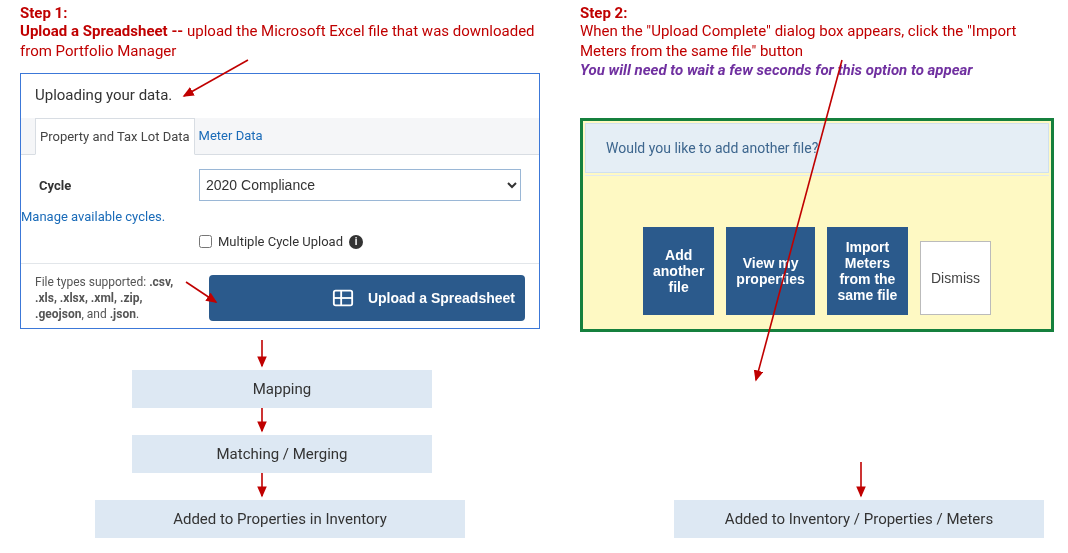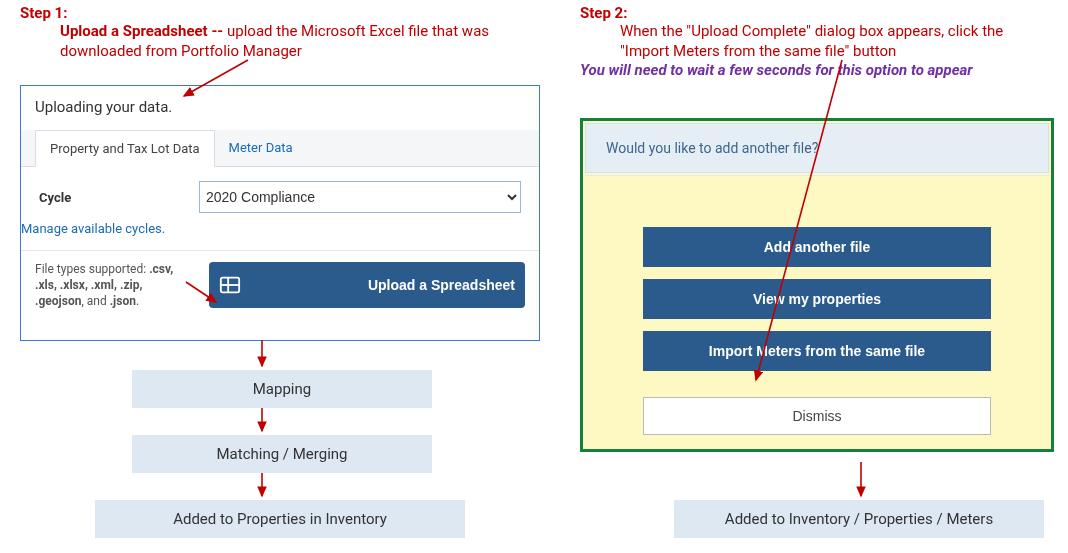--- a/index.html
+++ b/index.html
@@ -7,56 +7,56 @@
     font-family: -apple-system, BlinkMacSystemFont, "Segoe UI", Roboto, Arial, sans-serif;
     font-size: 14px;
     color: #333;
     background: #fff;
     width: 1068px;
     height: 553px;
     position: relative;
   }
   .step-header { position: absolute; }
   .step-label { color: #c00000; font-weight: bold; font-size: 15px; }
-  .step-text { color: #c00000; font-size: 15px; line-height: 1.3; margin-left: 40px; }
+  .step-text { color: #c00000; font-size: 15px; line-height: 1.3; }
   .step-text .bold { font-weight: bold; }
   .step-note { color: #7030a0; font-style: italic; font-weight: bold; font-size: 15px; }
 
   
   .step1-header { left: 20px; top: 4px; width: 520px; }
 
   .panel1 {
-    position: absolute; left: 20px; top: 85px; width: 520px;
+    position: absolute; left: 20px; top: 73px; width: 520px;
     border: 1px solid #3c78d8; background: #fff; padding: 0;
     overflow: hidden; height: 256px;
   }
   .panel1-title { font-size: 15px; padding: 12px 14px 14px; color: #333; }
   .tabs { display: flex; border-bottom: 1px solid #d8dde3; background: #f5f6f8; padding-left: 14px; gap: 0; }
-  .tab { padding: 10px 14px; font-size: 13px; color: #666; cursor: pointer; }
+  .tab { padding: 10px 4px; font-size: 13px; color: #666; cursor: pointer; }
   .tab.active { background: #fff; border: 1px solid #d8dde3; border-bottom: 1px solid #fff; margin-bottom: -1px; color: #444; }
   .tab.inactive { color: #1a6bb8; }
   .form-row { display: flex; align-items: center; padding: 14px 18px 4px; gap: 20px; }
   .form-label { width: 140px; font-weight: bold; font-size: 13px; }
   .select-wrap { flex: 1; }
   select {
     width: 100%; padding: 6px 2px; border: 1px solid #9ab7d6; background: #fff;
     font-size: 14px; color: #333;
   }
   .link { color: #1a6bb8; font-size: 13px; text-decoration: none; }
   .manage-link { display: inline-block; margin-top: 4px; }
   .mcu-row { margin-left: 178px; margin-top: 10px; display: flex; align-items: center; gap: 6px; font-size: 13px; }
   .info-icon { display: inline-block; width: 14px; height: 14px; border-radius: 50%; background: #333; color: #fff; text-align: center; line-height: 14px; font-size: 10px; font-weight: bold; font-style: normal; }
 
   .upload-row { display: flex; align-items: center; border-top: 1px solid #e2e6ea; margin-top: 14px; padding: 10px 14px 0; gap: 24px; }
   .filetypes { font-size: 12px; color: #555; width: 150px; line-height: 1.35; }
   .filetypes b { font-weight: bold; }
   .upload-btn {
     flex: 1; background: #2b5a8c; color: #fff; border: none; border-radius: 4px;
     padding: 12px 10px; font-weight: bold; font-size: 14px; display: flex;
-    align-items: center; justify-content: space-between; gap: 14px; cursor: pointer;
+    align-items: center; justify-content: flex-end; gap: 14px; cursor: pointer;
   }
   .upload-btn svg { width: 22px; height: 22px; flex-shrink: 0; }
 
   .flow-box {
     position: absolute; width: 300px; left: 132px; background: #dde8f3;
     text-align: center; padding: 10px; font-size: 15px; color: #333;
   }
   .flow-mapping { top: 370px; }
   .flow-matching { top: 435px; }
   .flow-added1 { top: 500px; left: 95px; width: 370px; }
@@ -67,21 +67,21 @@
   .panel2 {
     position: absolute; left: 580px; top: 118px; width: 474px;
     border: 3px solid #15803d; background: #fef9c3; padding: 0 0 14px 0;
   }
   .panel2-title {
     background: #e5eef5; padding: 16px 20px; color: #3d668e;
     font-size: 14px; margin: 2px;
     border: 1px solid #cfe0ef;
   }
   .gap2 { height: 46px; border-top: 1px solid #e1e9f0; margin: 2px 2px 0; }
-  .btn-stack { padding: 0 60px; display: flex; flex-direction: column; gap: 12px; margin-top: 6px; }
+  .btn-stack { padding: 0 60px; display: flex; flex-direction: row; gap: 12px; margin-top: 6px; }
   .blue-btn {
     background: #2b5a8c; color: #fff; border: none;
     padding: 12px 10px; font-size: 14px; font-weight: 600; cursor: pointer;
   }
   .dismiss-btn {
     background: #fff; border: 1px solid #bbb; color: #444;
     padding: 10px; font-size: 14px; cursor: pointer; margin-top: 14px;
   }
 
   .flow-added2 { position: absolute; left: 674px; top: 500px; width: 370px; background: #dde8f3; text-align: center; padding: 10px; font-size: 15px; }
@@ -107,20 +107,25 @@
   </div>
   <div class="form-row">
     <div class="form-label">Cycle</div>
     <div class="select-wrap">
       <select>
         <option>2020 Compliance</option>
       </select>
     </div>
   </div>
   <a href="#" class="link manage-link">Manage available cycles.</a>
+  <div class="mcu-row">
+    <input type="checkbox" style="">
+    <span>Multiple Cycle Upload</span>
+    <span class="info-icon">i</span>
+  </div>
   <div class="upload-row">
     <div class="filetypes">
       <span>File types supported: </span><b>.csv, .xls, .xlsx, .xml, .zip, .geojson</b><span>, and </span><b>.json</b>.
     </div>
     <button class="upload-btn">
       <svg viewBox="0 0 24 24">
         <rect x="2" y="4" width="20" height="16" rx="2" fill="none" stroke="#fff" stroke-width="2"></rect>
         <line x1="2" y1="12" x2="22" y2="12" stroke="#fff" stroke-width="2"></line>
         <line x1="10" y1="4" x2="10" y2="20" stroke="#fff" stroke-width="2"></line>
       </svg>

